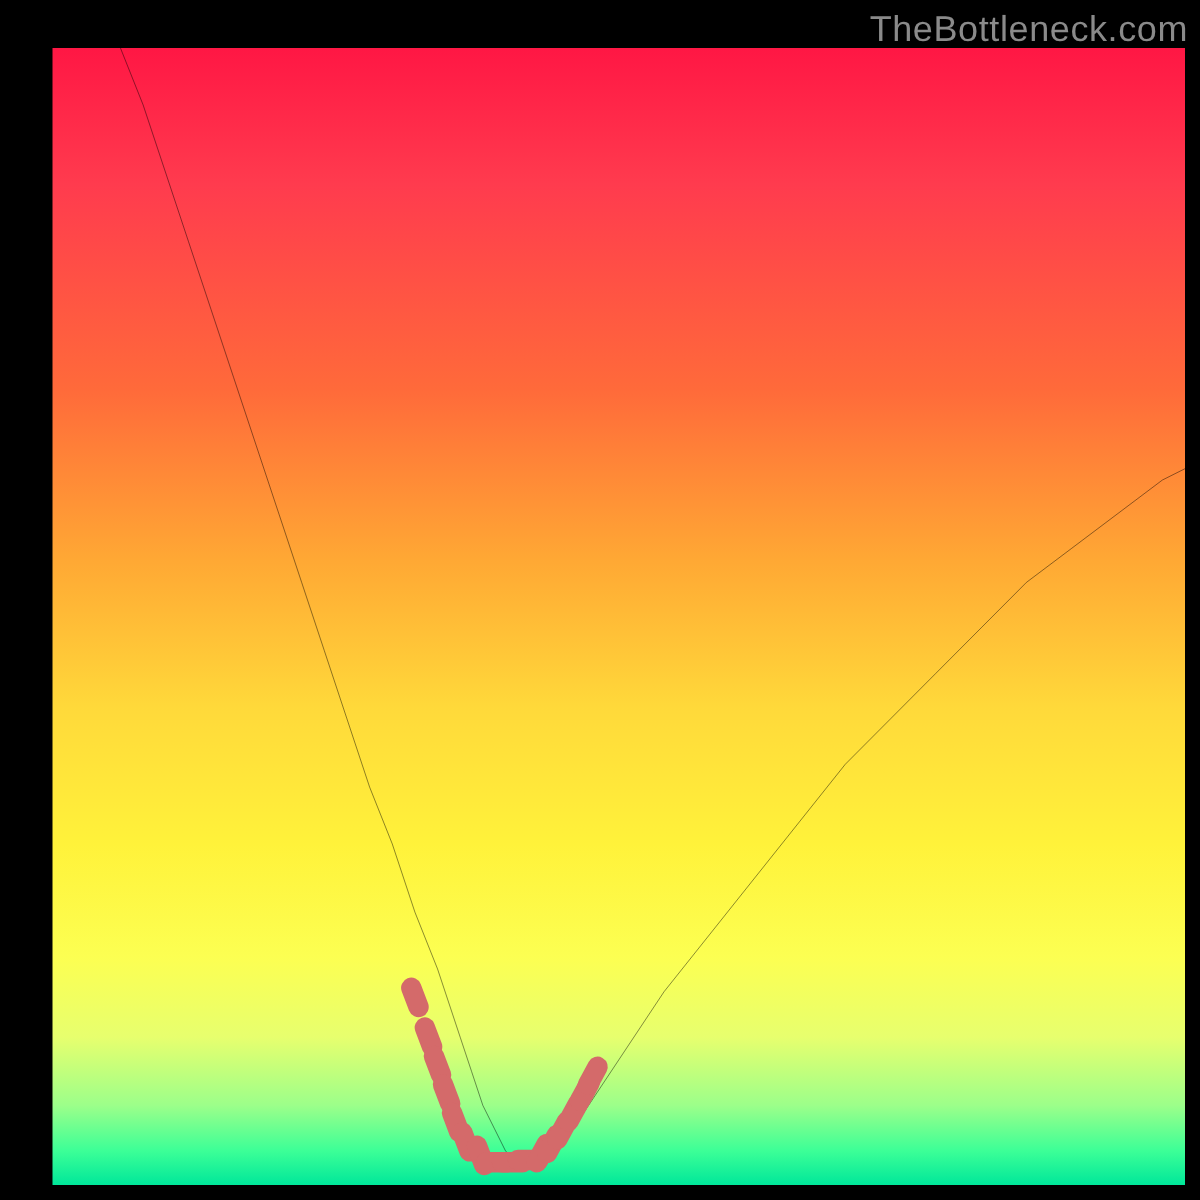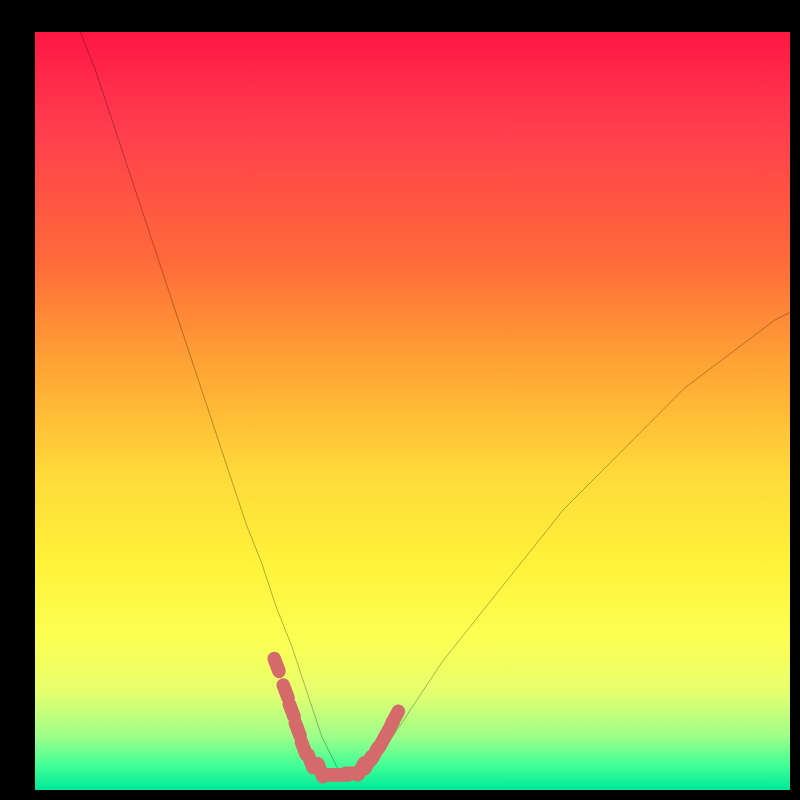--- a/index.html
+++ b/index.html
@@ -55,20 +55,21 @@
     left: 0;
     top: 0;
     width: 755px;
     height: 758px;
   }
 </style>
 </head>
 <body>
 
 <div class="frame">
+  <div class="watermark">TheBottleneck.com</div>
   <div class="plot">
     <svg class="curve" viewBox="0 0 100 100" preserveAspectRatio="none">
       <path id="curve-path" fill="none" stroke="#000000" stroke-width="0.3" vector-effect="non-scaling-stroke" d="M6.00 0.00 L8.00 5.00 L10.00 11.00 L12.00 17.00 L14.00 23.00 L16.00 29.00 L18.00 35.00 L20.00 41.00 L22.00 47.00 L24.00 53.00 L26.00 59.00 L28.00 65.00 L30.00 70.00 L32.00 76.00 L34.00 81.00 L36.00 87.00 L37.00 90.00 L38.00 93.00 L39.00 95.00 L40.00 97.00 L41.00 98.00 L42.00 98.00 L43.00 98.00 L44.00 97.00 L46.00 95.00 L48.00 92.00 L50.00 89.00 L54.00 83.00 L58.00 78.00 L62.00 73.00 L66.00 68.00 L70.00 63.00 L74.00 59.00 L78.00 55.00 L82.00 51.00 L86.00 47.00 L90.00 44.00 L94.00 41.00 L98.00 38.00 L100.00 37.00"></path>
       <g id="marker-group">
           <path d="M31.68 82.66 L32.32 84.34" stroke="#d46a6a" stroke-width="1.8" stroke-linecap="round" fill="none"></path>
           <path d="M32.88 86.16 L33.52 87.84" stroke="#d46a6a" stroke-width="1.8" stroke-linecap="round" fill="none"></path>
           <path d="M33.68 88.66 L34.32 90.34" stroke="#d46a6a" stroke-width="1.8" stroke-linecap="round" fill="none"></path>
           <path d="M34.48 91.16 L35.12 92.84" stroke="#d46a6a" stroke-width="1.8" stroke-linecap="round" fill="none"></path>
           <path d="M35.28 93.66 L35.92 95.34" stroke="#d46a6a" stroke-width="1.8" stroke-linecap="round" fill="none"></path>
           <path d="M36.18 95.36 L36.82 97.04" stroke="#d46a6a" stroke-width="1.8" stroke-linecap="round" fill="none"></path>

